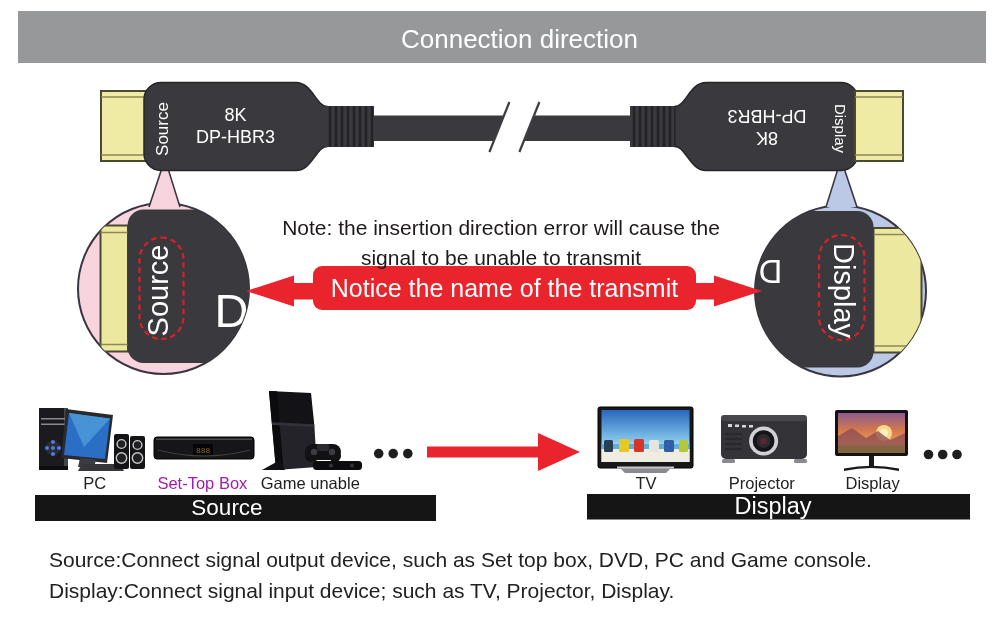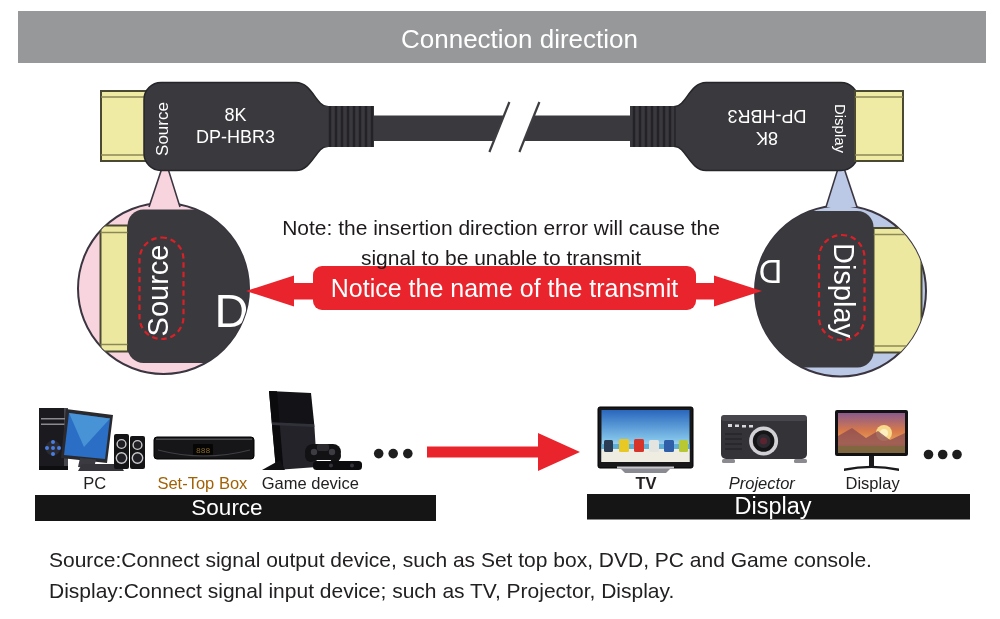--- a/index.html
+++ b/index.html
@@ -244,22 +244,22 @@
 
 <div class="abs ctext" style="left:109.5px;top:273.5px;width:96px;text-align:center;font-size:29px;transform:rotate(-90deg);">Source</div>
 
 <div class="abs ctext" style="left:794.5px;top:273.5px;width:96px;text-align:center;font-size:29px;transform:rotate(90deg);">Display</div>
 
 <div class="abs" style="left:201px;top:189px;width:600px;text-align:center;font-size:21px;line-height:29.5px;color:#1e1a1b;margin-top:24px;">Note: the insertion direction error will cause the<br>signal to be unable to transmit</div>
 
 <div class="abs ctext" style="left:313px;top:266px;width:383px;height:44px;line-height:44px;text-align:center;font-size:25px;">Notice the name of the transmit</div>
 
 <div class="abs" style="left:-5.3px;top:474.3px;width:200px;white-space:nowrap;text-align:center;font-size:16.5px;color:#232022;">PC</div>
-<div class="abs" style="left:102.4px;top:474.3px;width:200px;white-space:nowrap;text-align:center;font-size:16.5px;color:#a16207;">Set-Top Box</div>
-<div class="abs" style="left:210.3px;top:474.3px;width:200px;white-space:nowrap;text-align:center;font-size:16.5px;color:#232022;">Game device</div>
-<div class="abs" style="left:546px;top:474.3px;width:200px;white-space:nowrap;text-align:center;font-size:16.5px;color:#232022;font-weight:bold;">TV</div>
-<div class="abs" style="left:661.8px;top:474.3px;width:200px;white-space:nowrap;text-align:center;font-size:16.5px;color:#232022;font-style:italic;">Projector</div>
+<div class="abs" style="left:102.4px;top:474.3px;width:200px;white-space:nowrap;text-align:center;font-size:16.5px;color:#a21caf;">Set-Top Box</div>
+<div class="abs" style="left:210.3px;top:474.3px;width:200px;white-space:nowrap;text-align:center;font-size:16.5px;color:#232022;">Game unable</div>
+<div class="abs" style="left:546px;top:474.3px;width:200px;white-space:nowrap;text-align:center;font-size:16.5px;color:#232022;">TV</div>
+<div class="abs" style="left:661.8px;top:474.3px;width:200px;white-space:nowrap;text-align:center;font-size:16.5px;color:#232022;">Projector</div>
 <div class="abs" style="left:772.6px;top:474.3px;width:200px;white-space:nowrap;text-align:center;font-size:16.5px;color:#232022;">Display</div>
 
 <div class="abs ctext" style="left:26.5px;top:495px;width:401px;height:26px;line-height:26px;text-align:center;font-size:22.5px;">Source</div>
 <div class="abs ctext" style="left:581.5px;top:494px;width:383px;height:25.5px;line-height:25.5px;text-align:center;font-size:23.5px;">Display</div>
 
 <div class="abs" style="left:49px;top:543.5px;width:945px;font-size:21px;line-height:31.7px;color:#232022;">Source:Connect signal output device, such as Set top box, DVD, PC and Game console.<br>Display:Connect signal input device; such as TV, Projector, Display.</div>
 
 </body></html>

